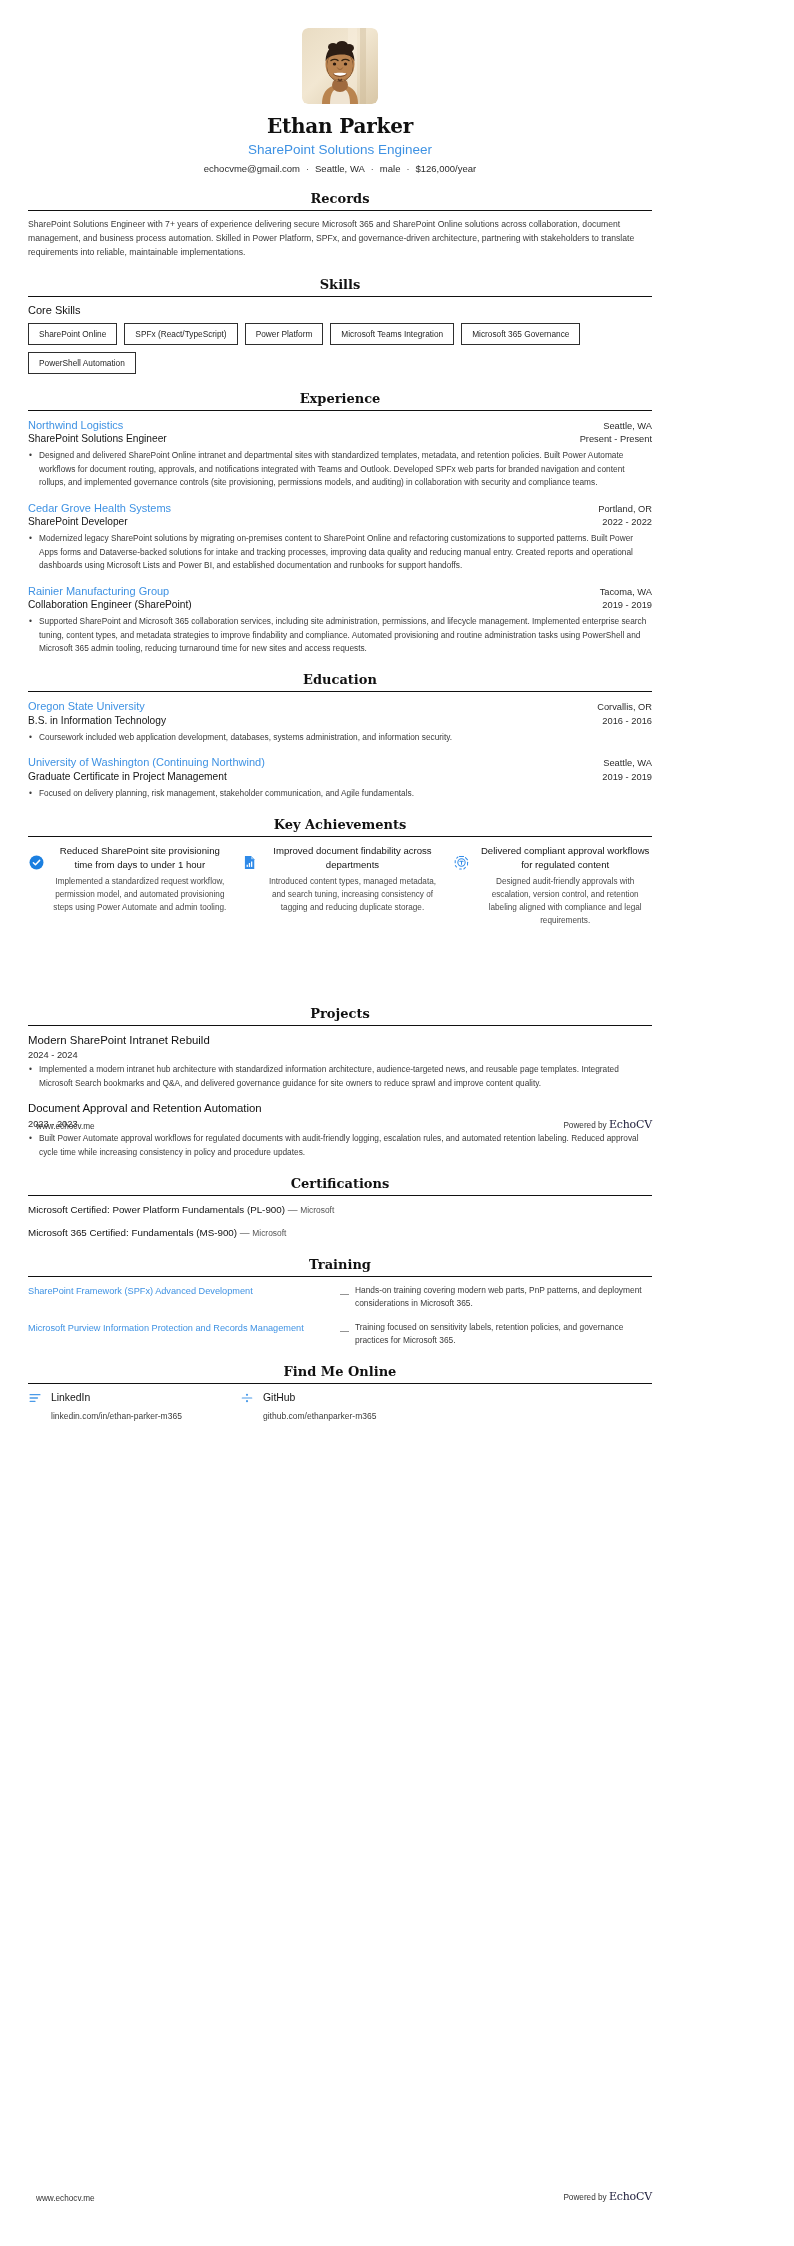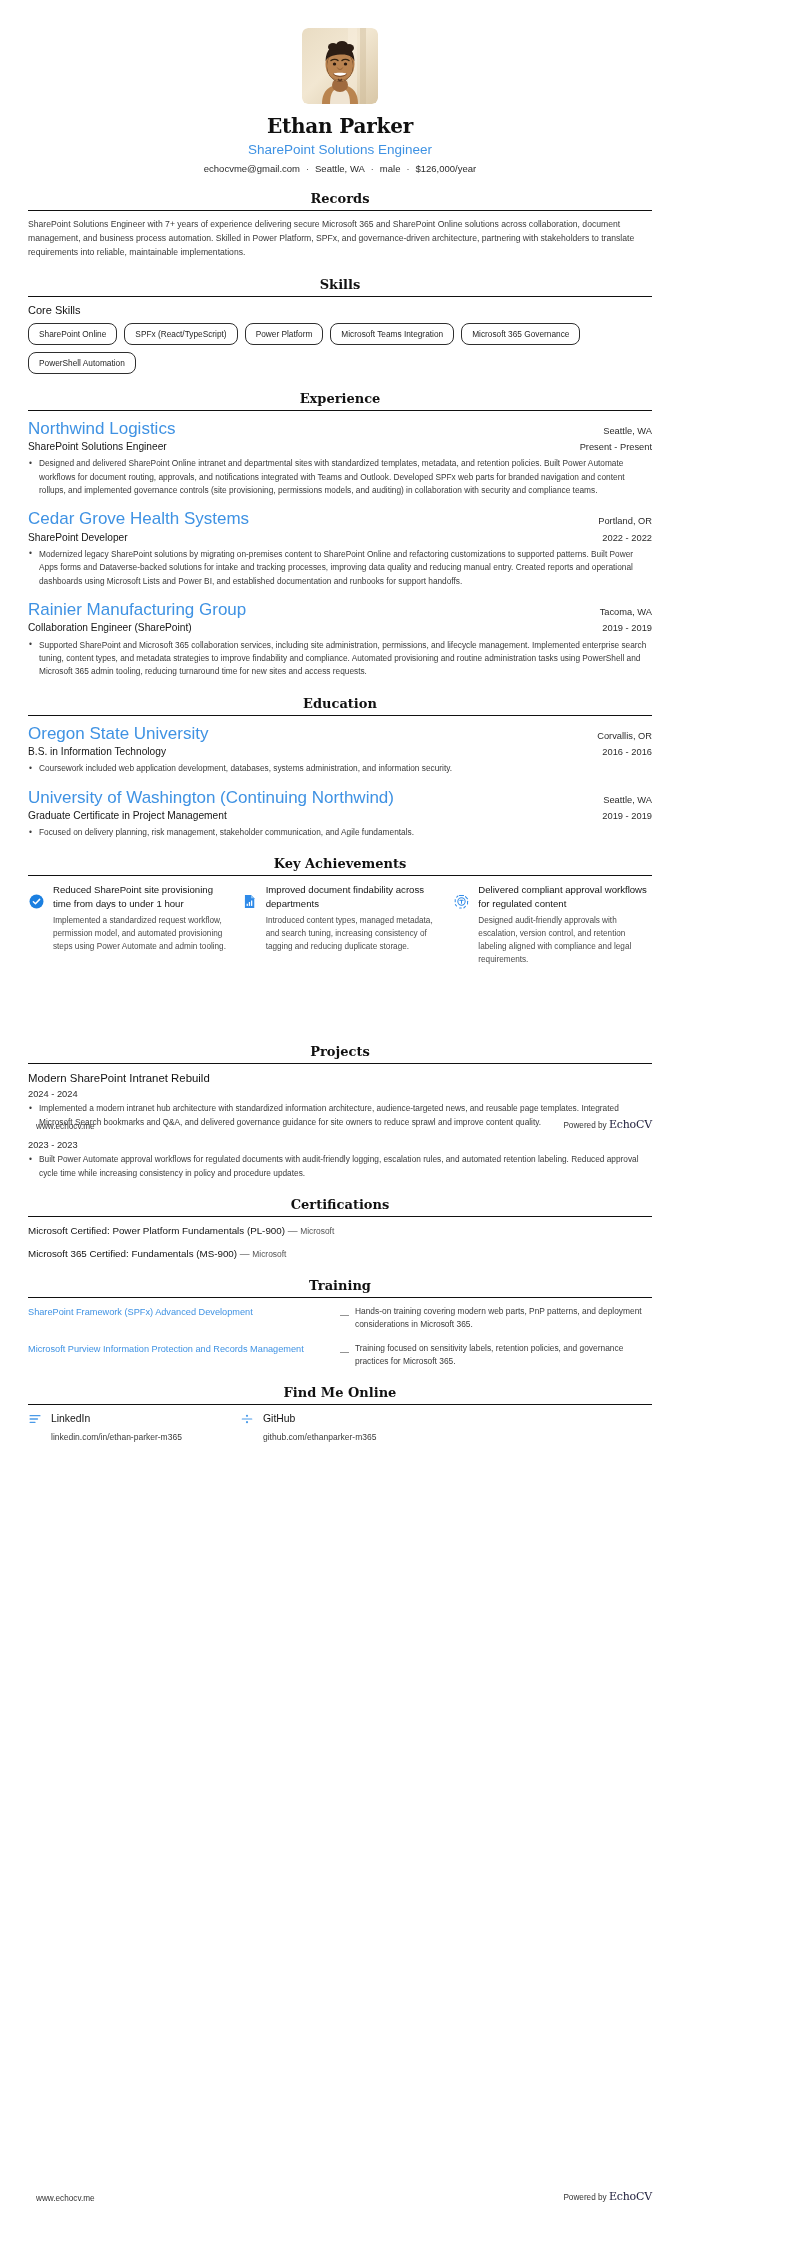--- a/index.html
+++ b/index.html
@@ -73,38 +73,38 @@
   }
   
   .skills-group-title {
     font-size: 11px;
     color: #111;
     margin-bottom: 7px;
   }
   .chips { display: flex; flex-wrap: wrap; gap: 7px; }
   .chip {
     border: 1px solid #2e2e2e;
-    border-radius: 8px;
+    border-radius: 0;
     padding: 5px 10px;
     font-size: 8.3px;
     color: #262626;
     background: #fff;
     white-space: nowrap;
   }
   
   .entry { margin-bottom: 11px; }
   .entry:last-child { margin-bottom: 0; }
   .entry-row {
     display: flex;
     justify-content: space-between;
     align-items: baseline;
     gap: 12px;
   }
   .org {
-    font-size: 17px;
+    font-size: 11px;
     color: #3f92e3;
     line-height: 1.3;
   }
   .loc {
     font-size: 9.3px;
     color: #2b2b2b;
     white-space: nowrap;
   }
   .role {
     font-size: 10.2px;
@@ -134,20 +134,21 @@
     left: 1px;
     top: -0.5px;
     color: #3a3a3a;
     font-size: 8.5px;
   }
   
   .ach-grid {
     display: grid;
     grid-template-columns: 1fr 1fr 1fr;
     gap: 14px;
+    text-align: center;
   }
   .ach {
     display: flex;
     gap: 8px;
     align-items: flex-start;
   }
   .ach-icon {
     flex: 0 0 auto;
     width: 17px; height: 17px;
     display: flex; align-items: center; justify-content: center;
@@ -496,20 +497,21 @@
       <div class="sec-rule"></div>
       <div class="sec-body" id="projects-list">
           <div class="entry">
             <div class="proj-title">Modern SharePoint Intranet Rebuild</div>
             <span class="proj-dates">2024 - 2024</span>
             <ul class="bullets">
               <li>Implemented a modern intranet hub architecture with standardized information architecture, audience-targeted news, and reusable page templates. Integrated Microsoft Search bookmarks and Q&amp;A, and delivered governance guidance for site owners to reduce sprawl and improve content quality.</li>
             </ul>
           </div>
           <div class="entry">
+            <div class="proj-title">Document Approval and Retention Automation</div>
             <span class="proj-dates">2023 - 2023</span>
             <ul class="bullets">
               <li>Built Power Automate approval workflows for regulated documents with audit-friendly logging, escalation rules, and automated retention labeling. Reduced approval cycle time while increasing consistency in policy and procedure updates.</li>
             </ul>
           </div>
         </div>
     </div>
 
     <div class="section">
       <div class="sec-title">Certifications</div>

